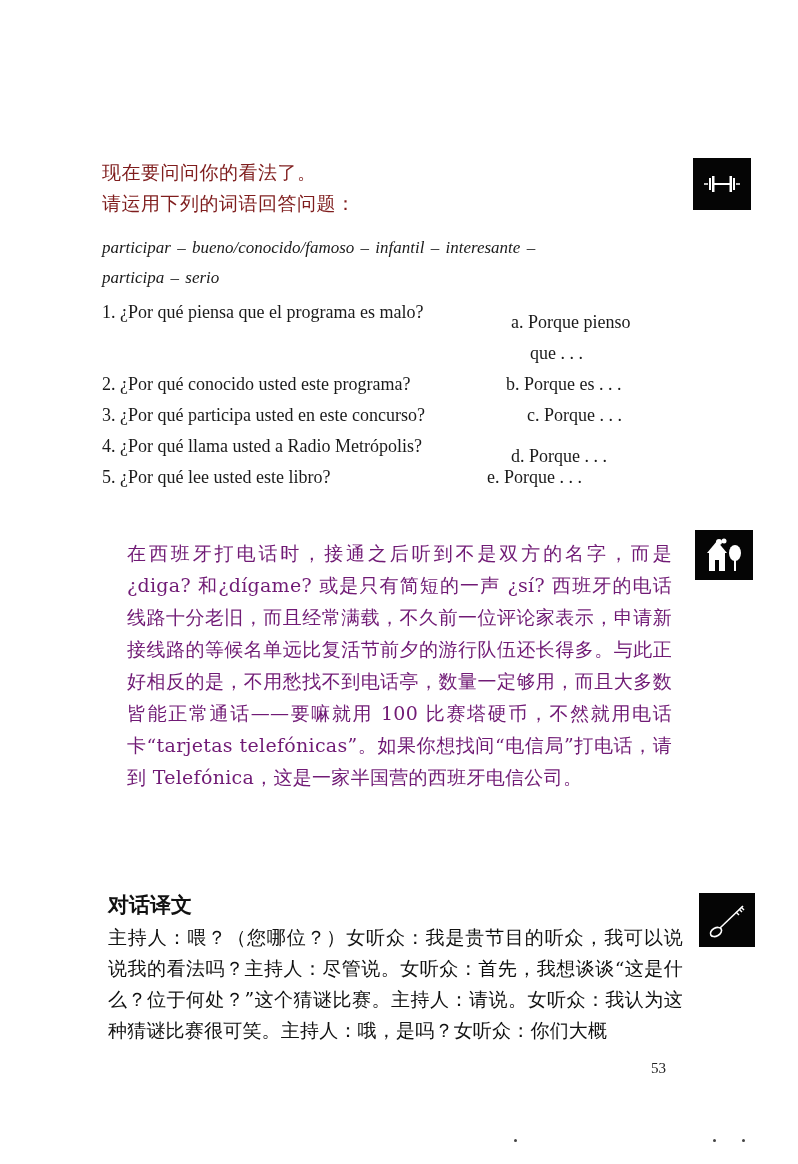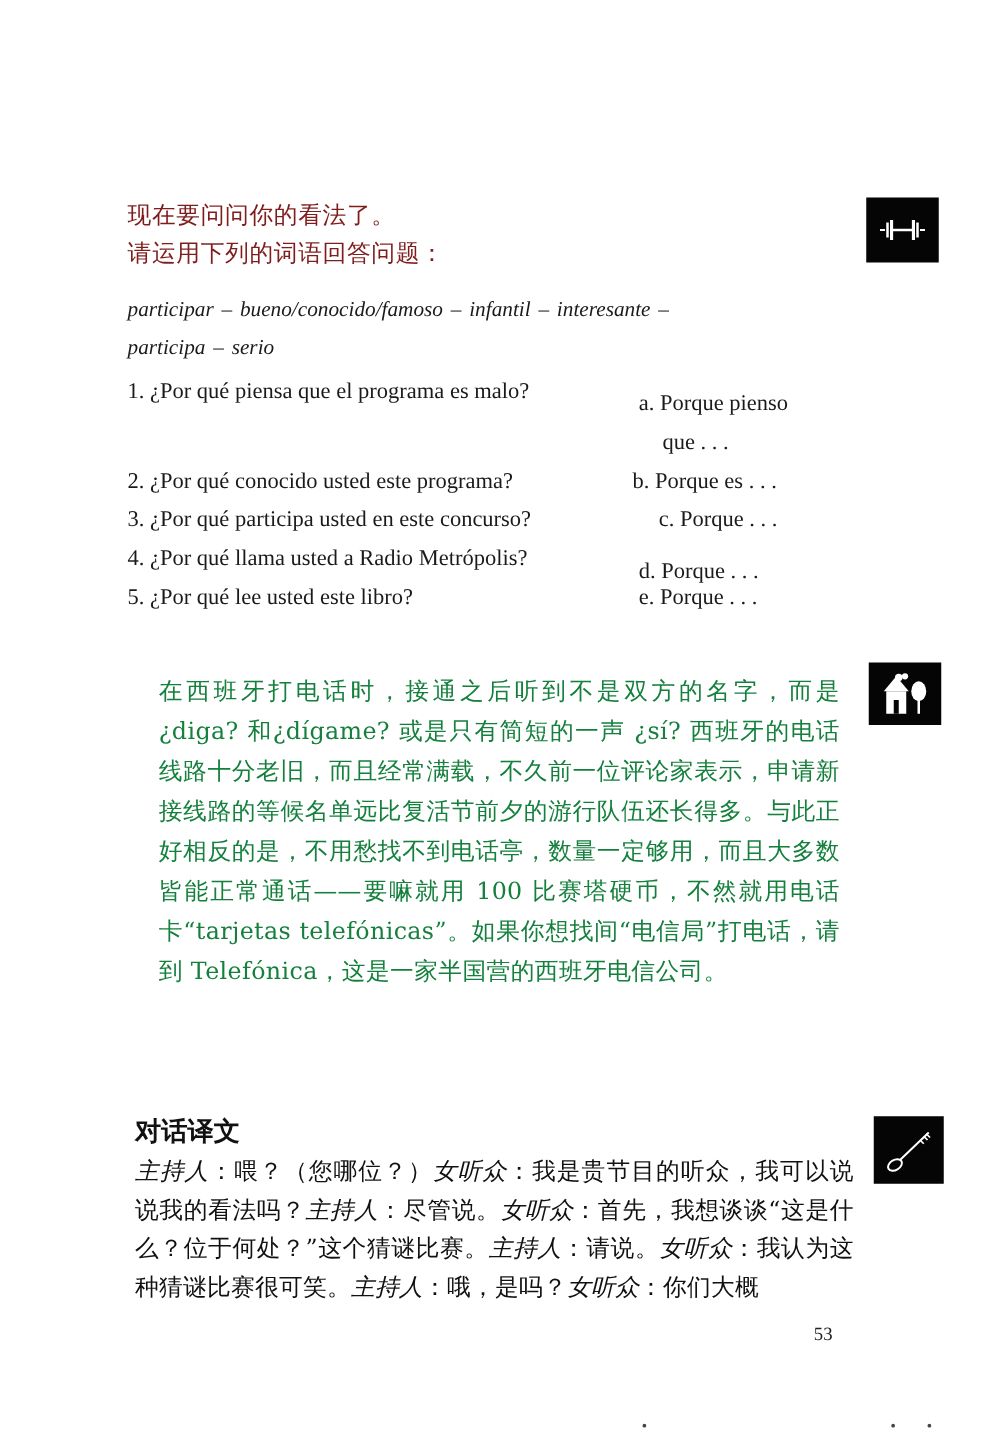--- a/index.html
+++ b/index.html
@@ -48,21 +48,21 @@
       white-space: nowrap;
       text-align: right;
     }
 
     .note-block {
       left: 127px;
       top: 537px;
       width: 545px;
       font-size: 19px;
       line-height: 32px;
-      color: #15803d;
+      color: #701a75;
       letter-spacing: 0.3px;
     }
     .note-block p {
       margin: 0;
       text-align: justify;
       text-align-last: left;
     }
 
     .section-title {
       left: 108px;
@@ -77,21 +77,20 @@
       left: 108px;
       top: 922px;
       width: 575px;
       font-size: 19px;
       line-height: 31px;
       color: #111111;
       letter-spacing: 0.2px;
     }
     .dialog-block p { margin: 0; text-align: justify; }
     .speaker {
-      font-style: italic;
     }
 
     .side-icon {
       width: 58px;
       height: 52px;
       background: #050505;
       display: flex;
       align-items: center;
       justify-content: center;
     }
@@ -162,21 +161,21 @@
   <span>Porque es . . .</span>
 </div>
 <div class="abs answer" style="left:511px; top:400px;margin-left:16px;">
   <span>c.</span>
   <span>Porque . . .</span>
 </div>
 <div class="abs answer" style="left:511px; top:431px;margin-top:10px;">
   <span>d.</span>
   <span>Porque . . .</span>
 </div>
-<div class="abs answer" style="left:511px; top:462px;">
+<div class="abs answer" style="left:487px; top:462px;">
   <span>e.</span>
   <span>Porque . . .</span>
 </div>
 
 <div class="abs side-icon" style="left:695px; top:530px; height:50px;">
   <svg width="44" height="40" viewBox="0 0 44 40">
     <polygon points="5,18 15,6 25,18" fill="#fff"></polygon>
     <rect x="7" y="18" width="16" height="18" fill="#fff"></rect>
     <rect x="13" y="25" width="4" height="11" fill="#050505"></rect>
     <circle cx="17" cy="7" r="3" fill="#fff"></circle>

